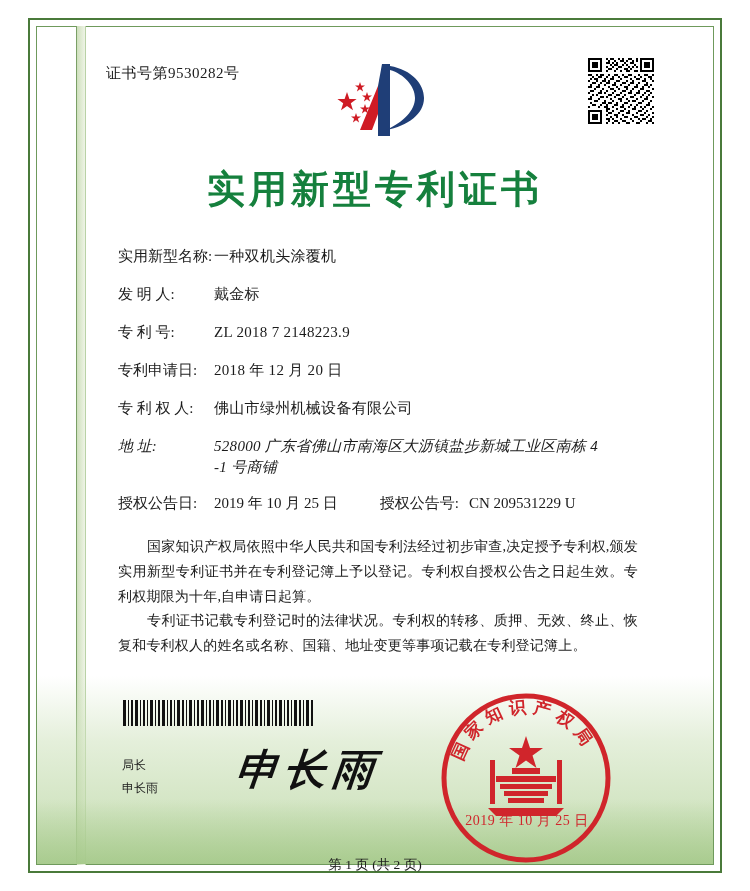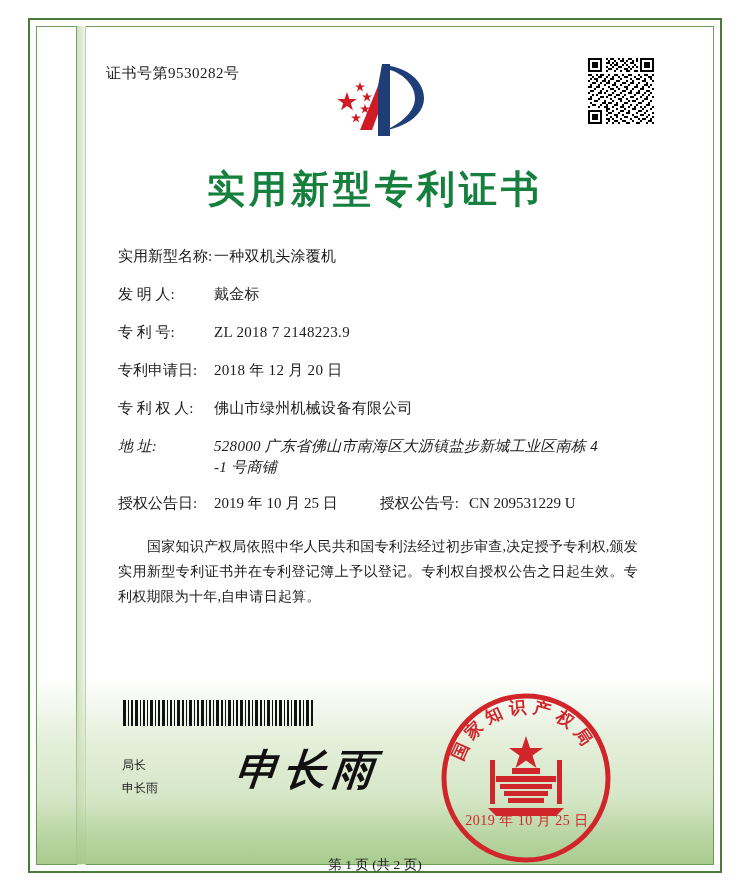--- a/index.html
+++ b/index.html
@@ -546,20 +546,21 @@
     <div class="row-inline">
       <div class="lbl">授权公告日:</div>
       <div class="val">2019 年 10 月 25 日</div>
       <div class="lbl2">授权公告号:</div>
       <div class="val2">CN 209531229 U</div>
     </div>
 
   </div>
 
   <div class="para" id="para1">国家知识产权局依照中华人民共和国专利法经过初步审查,决定授予专利权,颁发实用新型专利证书并在专利登记簿上予以登记。专利权自授权公告之日起生效。专利权期限为十年,自申请日起算。</div>
+  <div class="para" id="para2">专利证书记载专利登记时的法律状况。专利权的转移、质押、无效、终止、恢复和专利权人的姓名或名称、国籍、地址变更等事项记载在专利登记簿上。</div>
 
   <div class="barcode">
     <svg width="190" height="26" viewBox="0 0 190 26" shape-rendering="crispEdges">
       <g fill="#111111">
         <rect x="0" y="0" width="3" height="26"></rect>
           <rect x="5" y="0" width="1" height="26"></rect>
           <rect x="8" y="0" width="2" height="26"></rect>
         <rect x="12" y="0" width="3" height="26"></rect>
           <rect x="17" y="0" width="1" height="26"></rect>
           <rect x="20" y="0" width="2" height="26"></rect>

